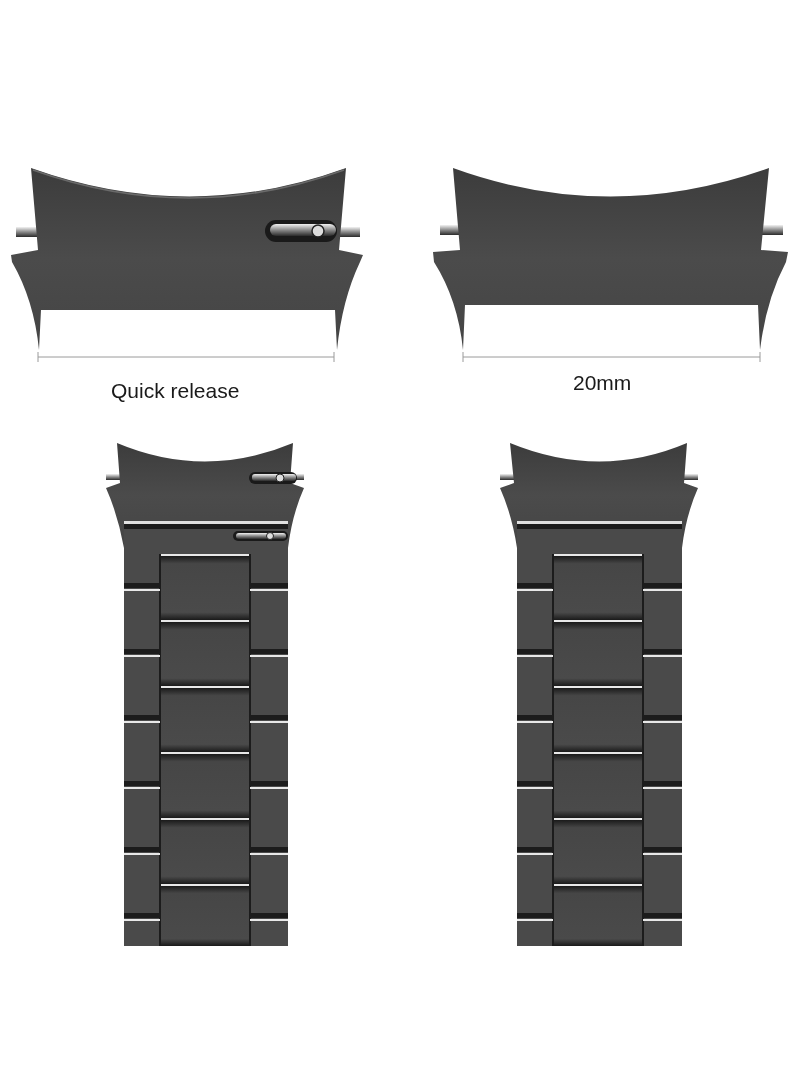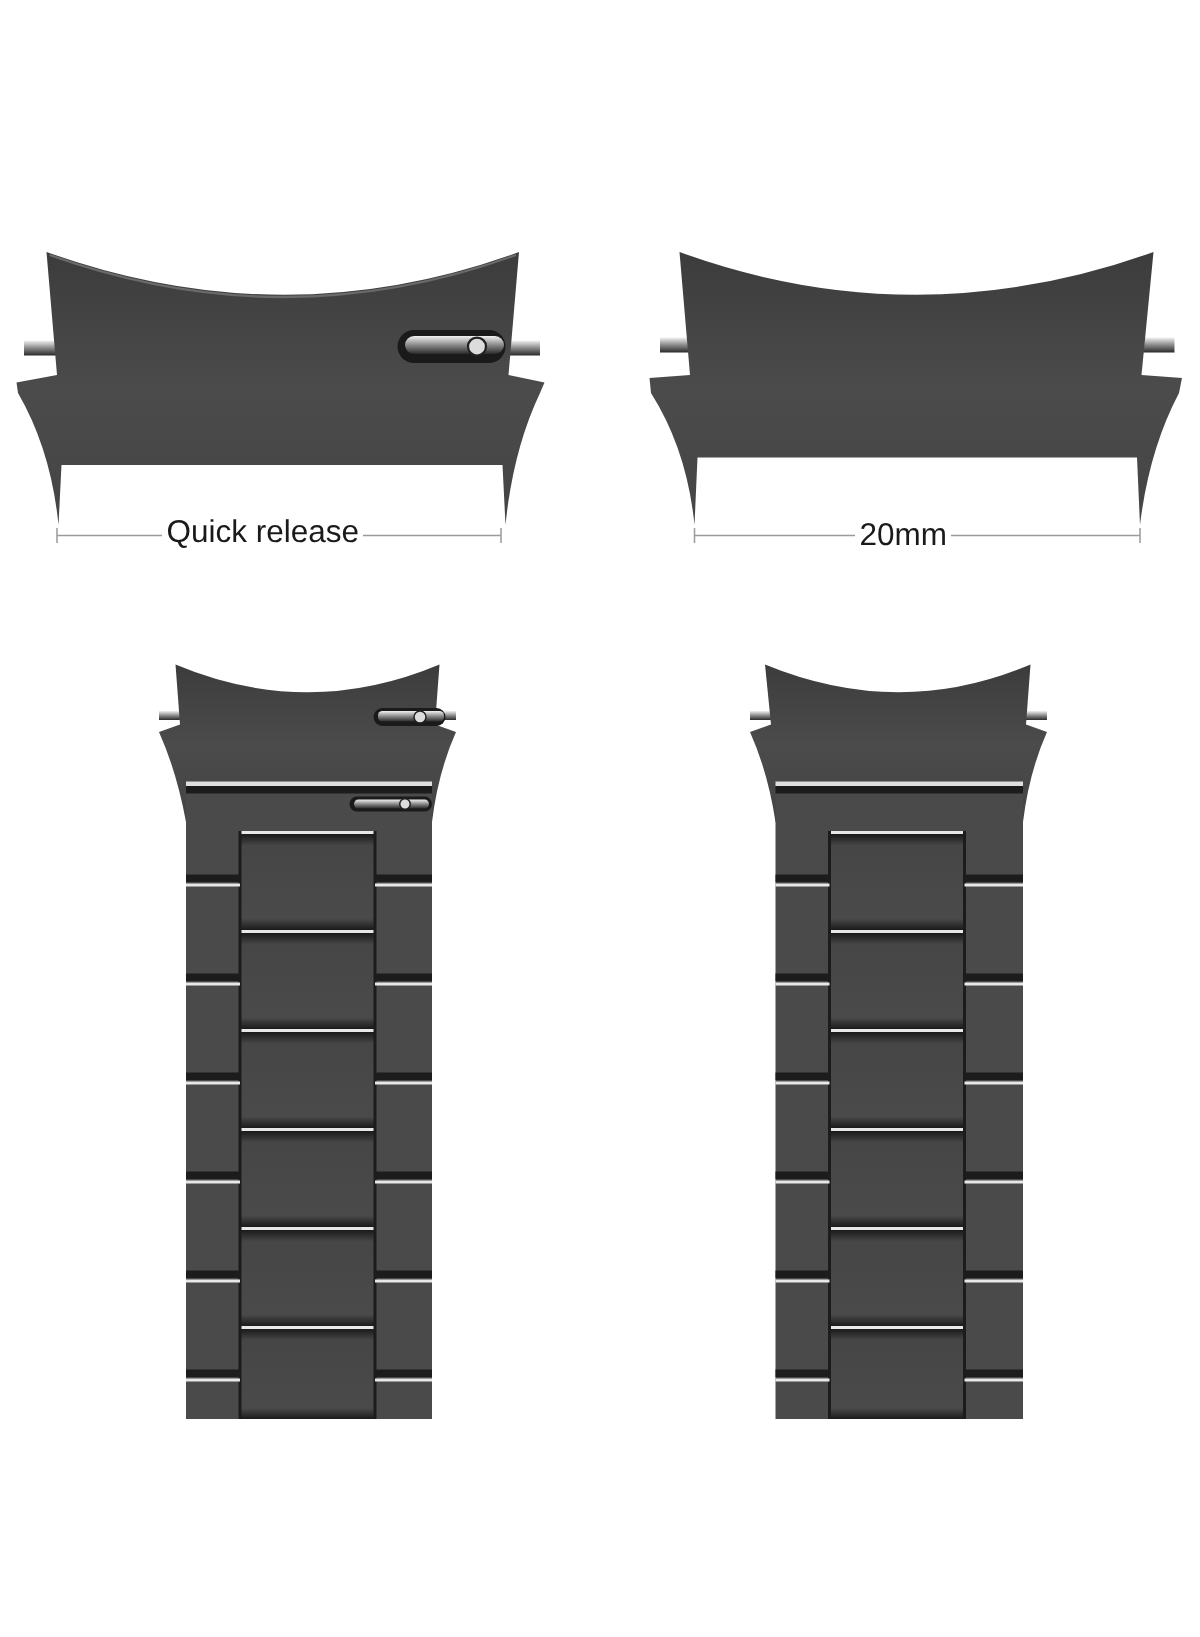--- a/index.html
+++ b/index.html
@@ -1,18 +1,18 @@
 <!DOCTYPE html>
 <html><head>
   <meta charset="utf-8">
   <style>
     html, body { margin: 0; padding: 0; background: #ffffff; }
     body { width: 800px; height: 1091px; position: relative; overflow: hidden; font-family: "Liberation Sans", "DejaVu Sans", sans-serif; }
     svg { position: absolute; left: 0; top: 0; }
-    .label { position: absolute; font-size: 21px; color: #1a1a1a; background: #fff; padding: 0 3px; line-height: 24px; white-space: nowrap; }
+    .label { position: absolute; font-size: 21px; color: #1a1a1a; background: #fff; padding: 0 3px; line-height: 24px; white-space: nowrap; margin-top: 36px; }
   </style>
 </head>
 <body>
 
 <svg width="800" height="1091" viewBox="0 0 800 1091">
   <defs>
     <linearGradient id="metal" x1="0" y1="0" x2="0" y2="1">
       <stop offset="0" stop-color="#3c3c3c"></stop>
       <stop offset="0.5" stop-color="#4b4b4b"></stop>
       <stop offset="1" stop-color="#444444"></stop>
@@ -175,13 +175,13 @@
         <rect x="643" y="781" width="39" height="5"></rect>
       <rect x="517" y="847" width="36" height="5"></rect>
         <rect x="643" y="847" width="39" height="5"></rect>
       <rect x="517" y="913" width="36" height="5"></rect>
         <rect x="643" y="913" width="39" height="5"></rect>
     </g>
   </g>
 </svg>
 
 <div class="label" style="left:108px; top:343px;">Quick release</div>
-<div class="label" style="left:570px; top:345px;">20mm</div>
+<div class="label" style="left:570px; top:335px;">20mm</div>
 
 </body></html>

